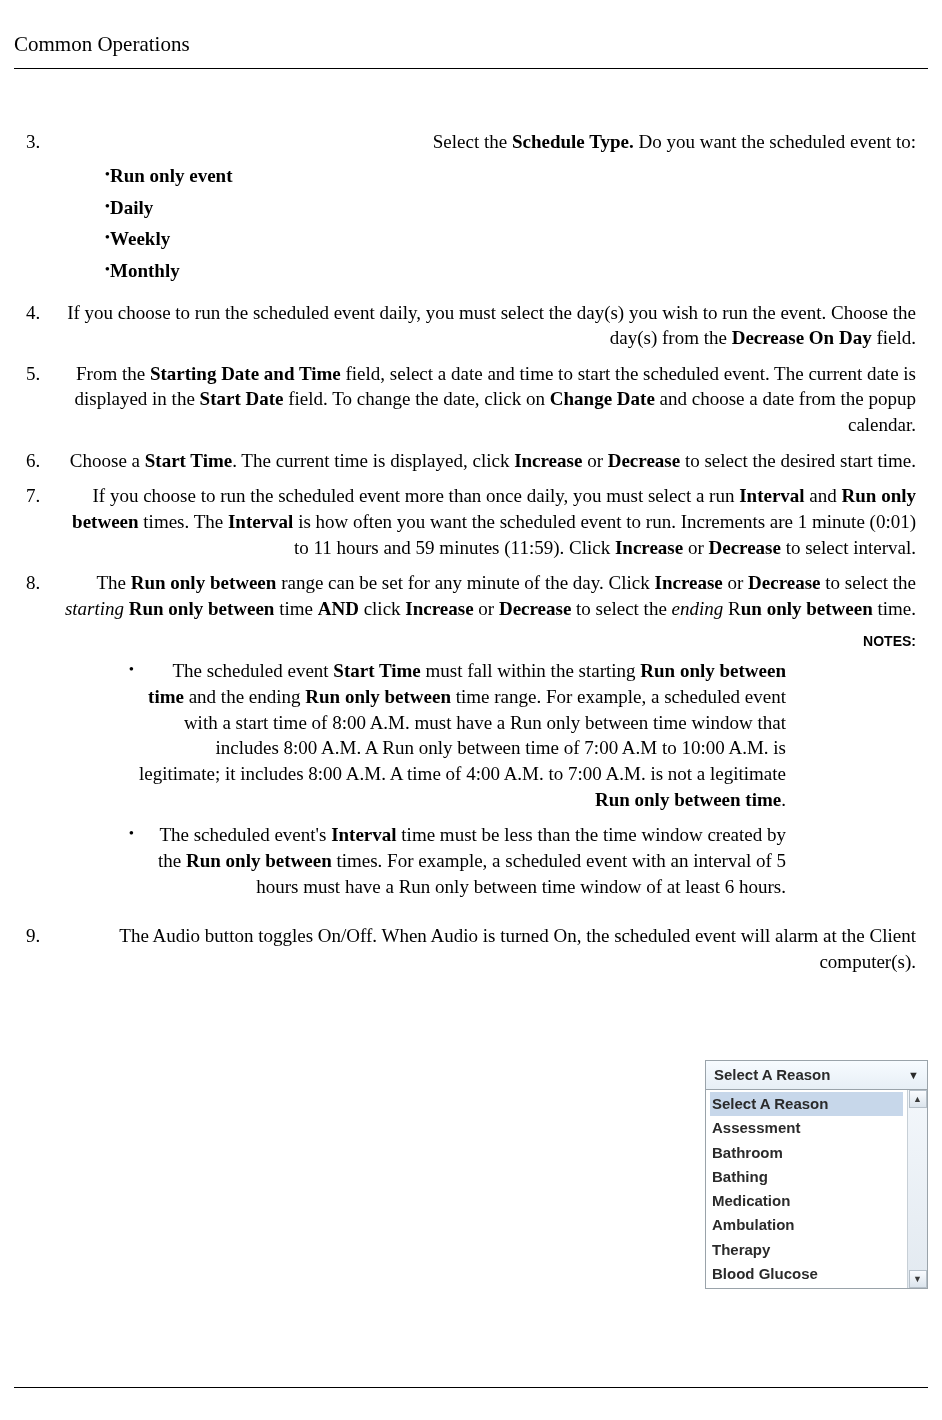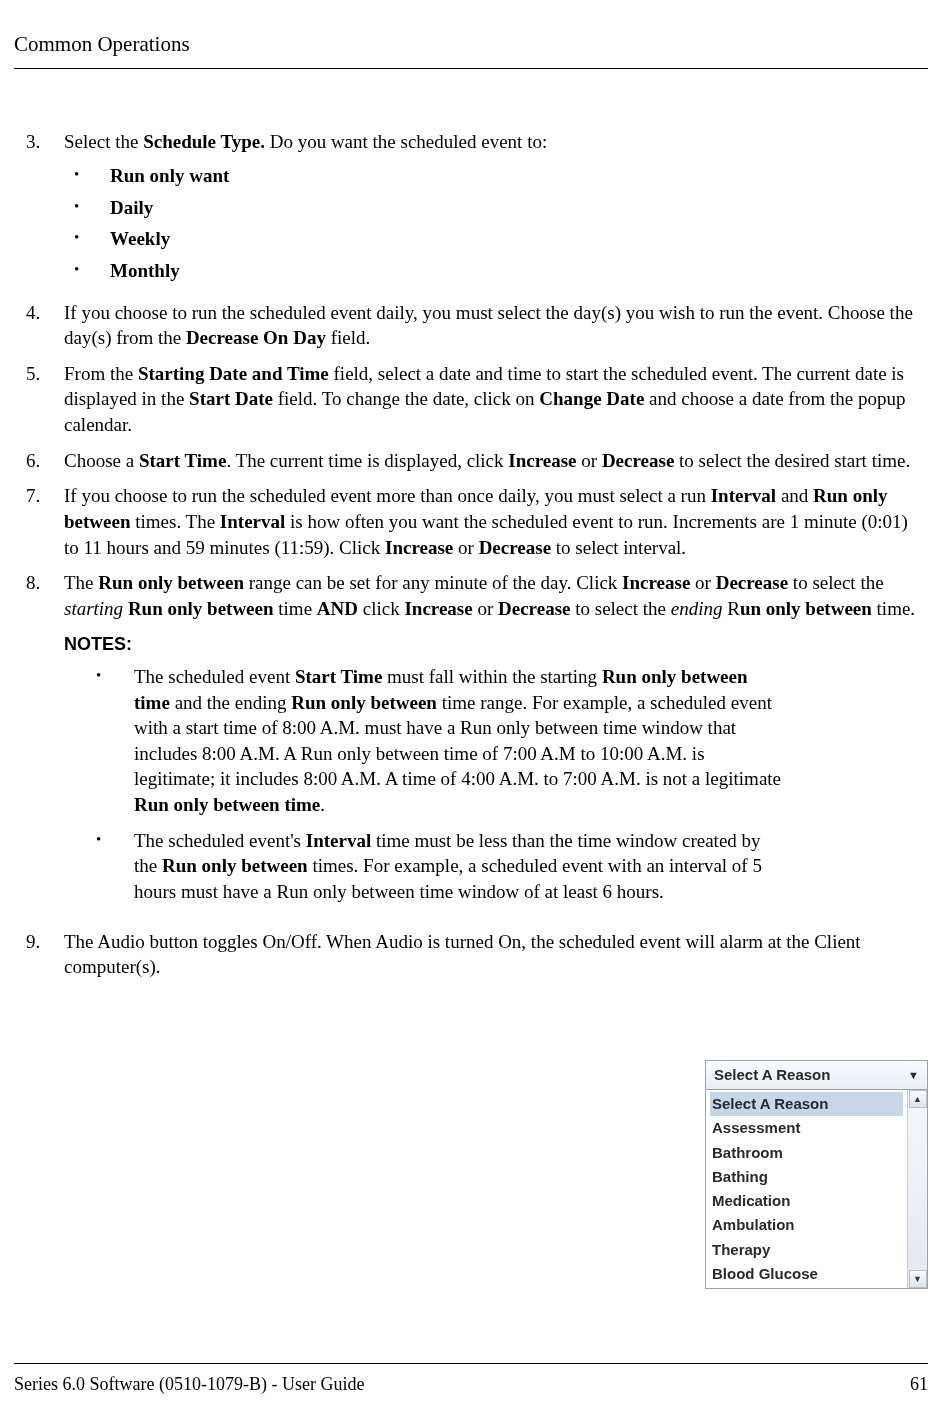--- a/index.html
+++ b/index.html
@@ -35,20 +35,21 @@
     display: flex;
     margin-bottom: 10px;
   }
   ol.main-list > li > .num {
     width: 38px;
     flex: 0 0 38px;
     font-size: 19px;
   }
   ol.main-list > li > .body {
     flex: 1;
+    text-align: right;
   }
   ul.bullets {
     list-style: none;
     padding-left: 0;
     margin-top: 8px;
   }
   ul.bullets > li {
     display: flex;
     align-items: flex-start;
     margin-bottom: 6px;
@@ -56,21 +57,21 @@
   }
   ul.bullets > li .dot {
     width: 36px;
     flex: 0 0 36px;
     font-size: 15px;
     line-height: 22px;
   }
   .notes-label {
     font-family: Arial, Helvetica, sans-serif;
     font-weight: bold;
-    font-size: 18px;
+    font-size: 14px;
     margin: 10px 0 8px 0;
   }
   ul.notes {
     list-style: none;
     padding-left: 0;
     margin-bottom: 10px;
   }
   ul.notes > li {
     display: flex;
     align-items: flex-start;
@@ -176,21 +177,21 @@
 <div class="content">
 <ol class="main-list">
 
   <li>
     <div class="num">3.</div>
     <div class="body">
       <span>Select the </span><b>Schedule Type.</b><span> Do you want the scheduled event to:</span>
       <ul class="bullets">
         <li>
               <span class="dot">•</span>
-              <b>Run only want</b>
+              <b>Run only event</b>
             </li>
         <li>
               <span class="dot">•</span>
               <b>Daily</b>
             </li>
         <li>
               <span class="dot">•</span>
               <b>Weekly</b>
             </li>
         <li>
@@ -280,17 +281,13 @@
     </div>
     <div class="dropdown-scroll">
       <div class="scroll-btn">▲</div>
       <div class="scroll-btn">▼</div>
     </div>
   </div>
 </div>
 
 <div class="footer">
   <hr class="footer-rule">
-  <div class="footer-row">
-    <span>Series 6.0 Software (0510-1079-B) - User Guide</span>
-    <span>61</span>
-  </div>
 </div>
 
 </body></html>

